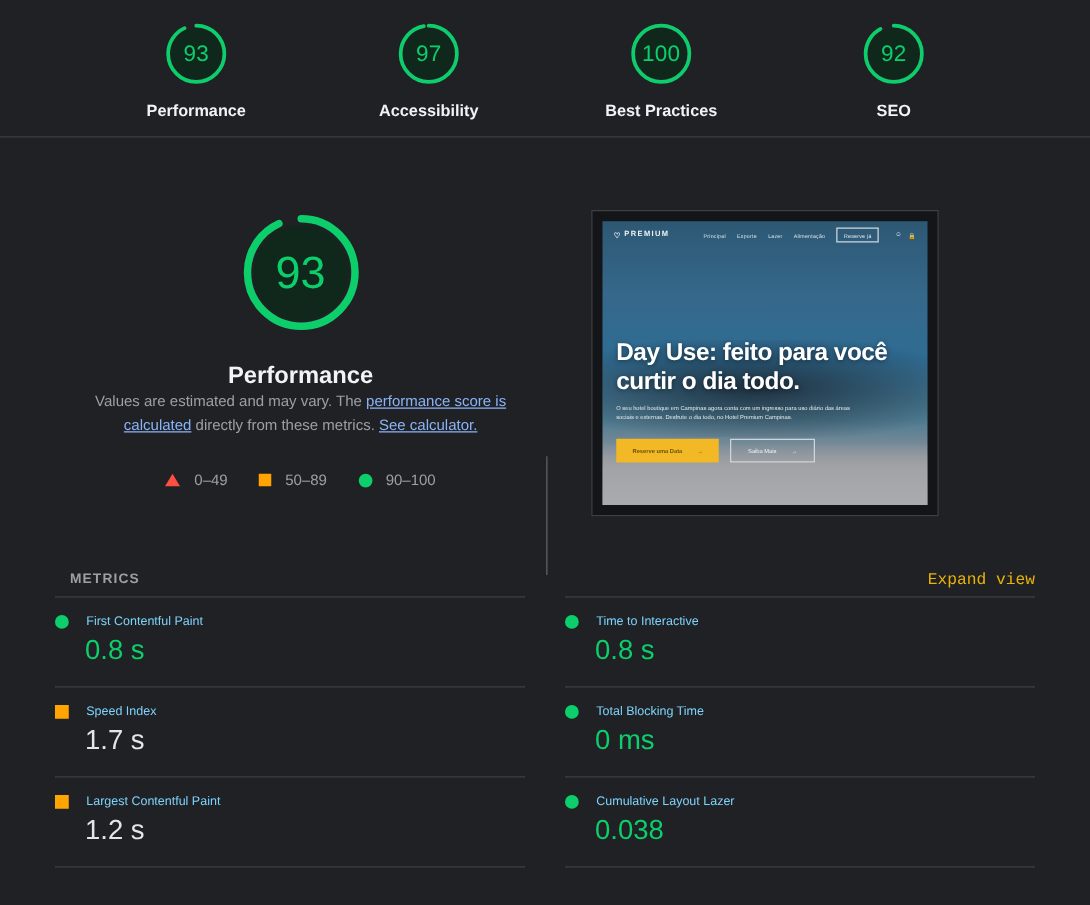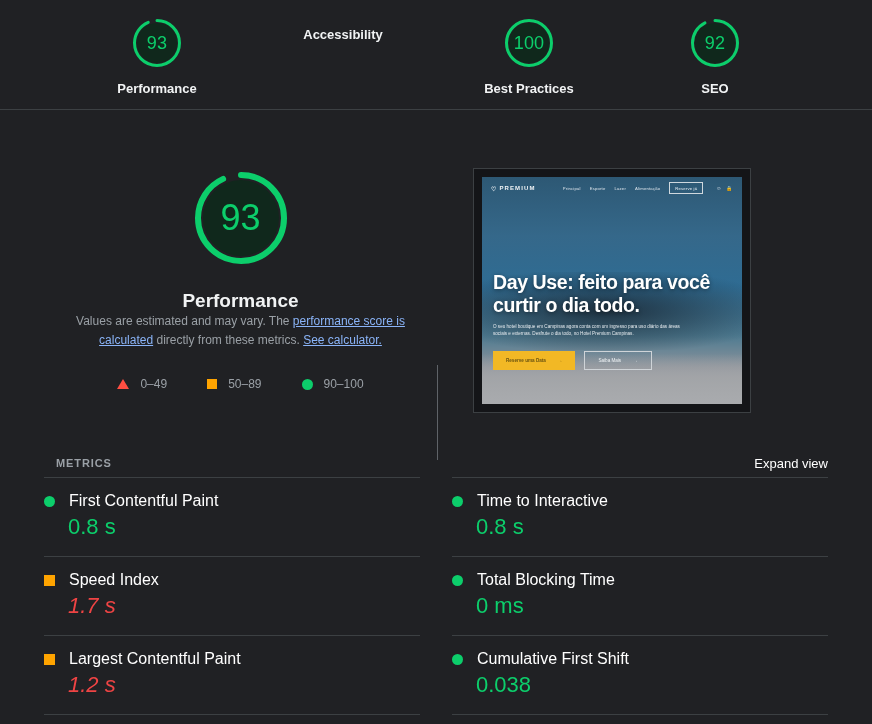--- a/index.html
+++ b/index.html
@@ -79,21 +79,21 @@
   }
   .hero-desc a {
     color: #8ab4f8;
     text-decoration: underline;
   }
 
   .legend {
     margin-top: 27px;
     display: flex;
     align-items: center;
-    gap: 40px;
+    gap: 25px;
     font-size: 12px;
     color: #9aa0a6;
   }
   .legend-item { display: flex; align-items: center; gap: 11px; }
   .tri {
     width: 0; height: 0;
     border-left: 6px solid transparent;
     border-right: 6px solid transparent;
     border-bottom: 10px solid #ff4e42;
   }
@@ -199,54 +199,61 @@
   .mcol-head {
     height: 28px;
     display: flex; align-items: center;
   }
   .mcol-head.l { justify-content: flex-start; margin-left: 12px; }
   .mcol-head.r { justify-content: flex-end; }
   .metrics-title {
     font-size: 11px; letter-spacing: .9px; font-weight: bold; color: #9aa0a6;
   }
   .expand {
-    font-size: 13px; color: #ffffff; background: none; border: none;
-    font-family: Liberation Sans, sans-serif; cursor: pointer; padding: 0;
+    font-size: 13px; color: #eab308; background: none; border: none;
+    font-family: Liberation Mono, monospace; cursor: pointer; padding: 0;
   }
   .mrow {
     border-top: 1px solid #3c4043;
     padding: 14px 0 16px 0;
   }
   .mrow-top { display: flex; align-items: center; gap: 14px; }
   .dot { width: 11px; height: 11px; border-radius: 50%; background: #0cce6b; flex: none; }
   .square { width: 11px; height: 11px; background: #ffa400; flex: none; }
-  .mname { font-size: 16px; color: #ffffff; }
+  .mname { font-size: 10px; color: #7dd3fc; }
   .mval {
     margin-top: 4px; margin-left: 24px;
     font-size: 22px;
   }
   .green { color: #0cce6b; }
-  .orange { color: #ef4444; font-style: italic; }
+  .orange { color: #e5e5e5; }
 </style>
 </head>
 <body>
 
 <div class="score-strip">
   <div class="score-chip">
     <div class="chip-gauge">
       <svg width="54" height="54" viewBox="0 0 54 54">
         <circle cx="27" cy="27" r="20" fill="#10281c"></circle>
         <circle cx="27" cy="27" r="22.5" fill="none" stroke="#0cce6b" stroke-width="3" stroke-linecap="round" stroke-dasharray="131.5 141.4"></circle>
       </svg>
       <div class="chip-num">93</div>
     </div>
     <div class="chip-label">Performance</div>
   </div>
 
   <div class="score-chip">
+    <div class="chip-gauge">
+      <svg width="54" height="54" viewBox="0 0 54 54">
+        <circle cx="27" cy="27" r="20" fill="#10281c"></circle>
+        <circle cx="27" cy="27" r="22.5" fill="none" stroke="#0cce6b" stroke-width="3" stroke-linecap="round" stroke-dasharray="137.2 141.4"></circle>
+      </svg>
+      <div class="chip-num">97</div>
+    </div>
     <div class="chip-label">Accessibility</div>
   </div>
 
   <div class="score-chip">
     <div class="chip-gauge">
       <svg width="54" height="54" viewBox="0 0 54 54">
         <circle cx="27" cy="27" r="20" fill="#10281c"></circle>
         <circle cx="27" cy="27" r="22.5" fill="none" stroke="#0cce6b" stroke-width="3" stroke-linecap="round" stroke-dasharray="141.4 141.4"></circle>
       </svg>
       <div class="chip-num">100</div>
@@ -391,20 +398,20 @@
       <div class="mrow-top">
         <span class="dot"></span>
         <span class="mname">Total Blocking Time</span>
       </div>
       <div class="mval green">0 ms</div>
     </div>
 
     <div class="mrow">
       <div class="mrow-top">
         <span class="dot"></span>
-        <span class="mname">Cumulative First Shift</span>
+        <span class="mname">Cumulative Layout Lazer</span>
       </div>
       <div class="mval green">0.038</div>
     </div>
 
     <div class="mrow" style="padding:0"></div>
   </div>
 </div>
 
 </body></html>

